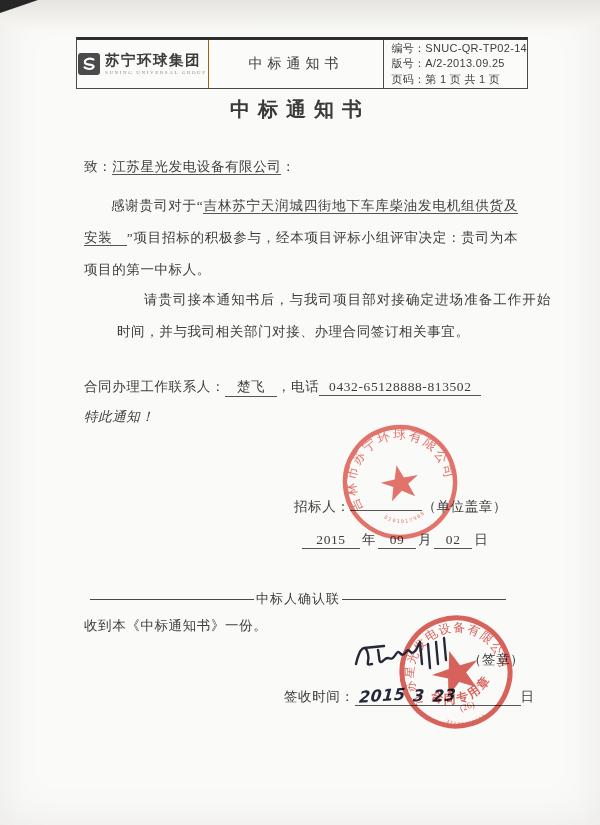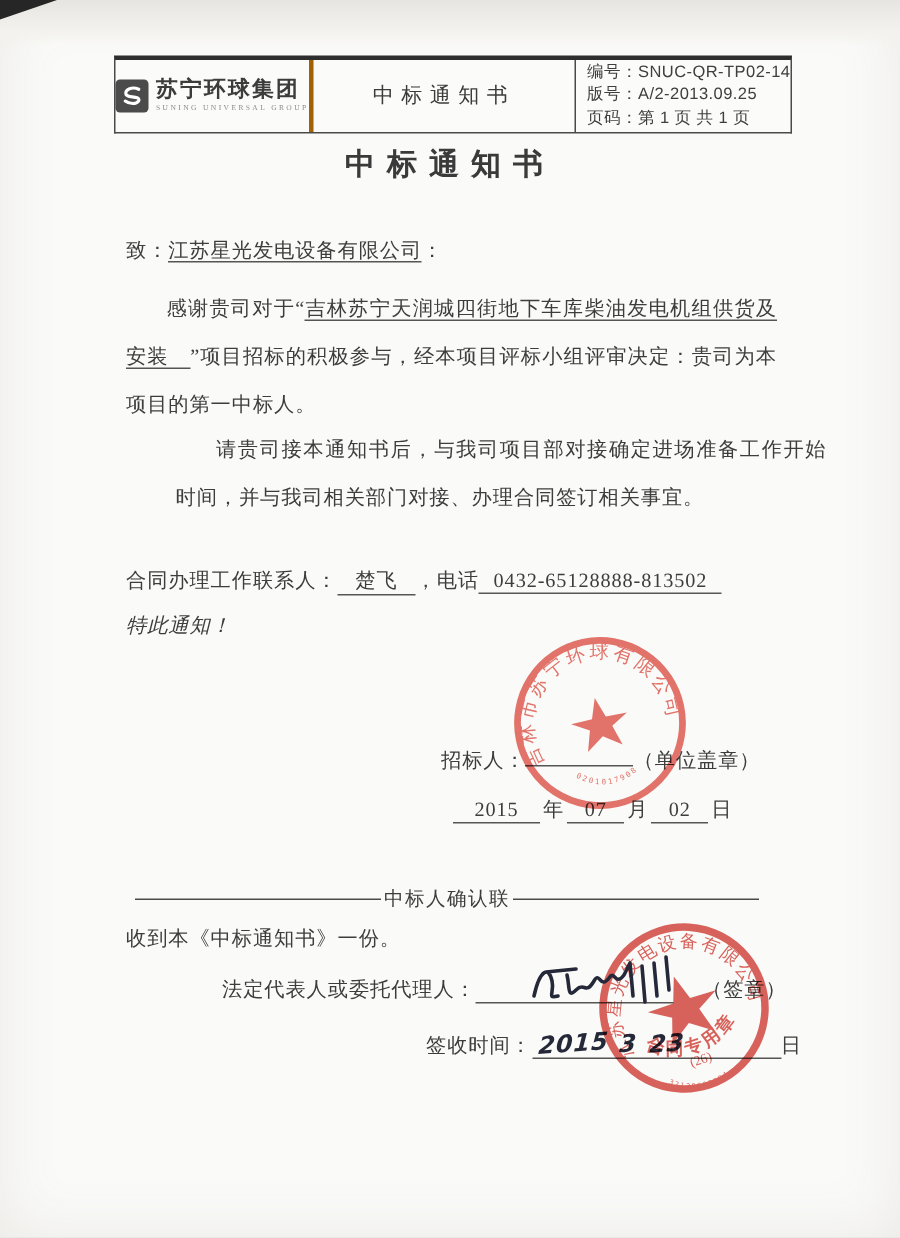--- a/index.html
+++ b/index.html
@@ -23,21 +23,21 @@
     border-top:13px solid #262626;border-right:38px solid transparent;
   }
   
   .hdr-table{
     position:absolute;left:76px;top:37px;width:452px;height:52px;
     display:flex;z-index:2;
     border:1px solid #4a4a4a;border-top:3px solid #2e2e2e;
     background:#fbfbf9;box-sizing:border-box;
   }
   .hdr-cell{box-sizing:border-box;display:flex;align-items:center;justify-content:center;}
-  .cell-logo{width:132px;border-right:3px solid #a16207;flex-direction:row;gap:5px;}
+  .cell-logo{width:132px;border-right:1px solid #a16207;flex-direction:row;gap:5px;}
   .cell-title{width:176px;border-right:1px solid #4a4a4a;}
   .cell-meta{flex:1;flex-direction:column;align-items:flex-start;justify-content:center;padding-left:7px;}
   .logo-box{width:22px;height:22px;background:#4b4b4b;border-radius:3px;flex:0 0 auto;
     display:flex;align-items:center;justify-content:center;}
   .logo-text-wrap{display:flex;flex-direction:column;line-height:1;}
   .logo-cn{font-size:14.5px;font-weight:bold;letter-spacing:1.5px;color:#3c3c3c;}
   .logo-en{font-size:5px;letter-spacing:1.6px;color:#8d8d8d;margin-top:3px;}
   .hdr-doc-type{font-size:14px;letter-spacing:5px;color:#3c3c3c;}
   .meta-row{font-size:11px;line-height:15.5px;color:#3e3e3e;letter-spacing:.3px;white-space:nowrap;
     font-family:"Liberation Sans","DejaVu Sans",sans-serif;}
@@ -129,21 +129,21 @@
 
   <div class="body-text line c2">
     <span>合同办理工作联系人：</span><span class="ublank" style="min-width:52px;">楚飞</span><span>，电话</span><span class="ublank" style="min-width:162px;">0432-65128888-813502</span>
   </div>
   <div class="body-text line notice">特此通知！</div>
 
   <div class="body-text line bidder-line">
     <span>招标人：</span><span class="ublank" style="min-width:72px;"></span><span>（单位盖章）</span>
   </div>
   <div class="body-text line date-line">
-    <span class="ublank" style="min-width:58px;">2015</span><span>年</span><span class="ublank" style="min-width:38px;">07</span><span>月</span><span class="ublank" style="min-width:38px;">02</span><span>日</span>
+    <span class="ublank" style="min-width:58px;">2015</span><span>年</span><span class="ublank" style="min-width:38px;">09</span><span>月</span><span class="ublank" style="min-width:38px;">02</span><span>日</span>
   </div>
 
   <svg class="stamp stamp1" width="124" height="124" viewBox="0 0 124 124">
     <g transform="rotate(-12 62 62)" fill="none">
       <circle cx="62" cy="62" r="55" stroke="#e2564c" stroke-width="4.5"></circle>
       <polygon fill="#e2564c" points="62,45 66.7,58.5 81,58.8 69.6,65.5 73.8,79.2 62,71 50.2,79.2 54.4,65.5 43,58.8 57.3,58.5"></polygon>
       <path id="arc1" d="M 23 86 A 45 45 0 1 1 101 86" fill="none"></path>
       <text font-size="13" fill="#e2564c" letter-spacing="2" font-family="Liberation Serif, serif">
         <textPath href="#arc1" startOffset="6">吉林市苏宁环球有限公司</textPath>
       </text>
@@ -155,23 +155,20 @@
   </svg>
 
   <div class="confirm-divider">
     <span class="rule"></span>
     <span class="divider-label">中标人确认联</span>
     <span class="rule"></span>
   </div>
 
   <div class="body-text line receipt">收到本《中标通知书》一份。</div>
 
-  <div class="body-text line legal-line">
-    <span>法定代表人或委托代理人：</span><span class="ublank" style="min-width:132px;">&nbsp;</span>
-  </div>
   <div class="body-text line seal-note">（签章）</div>
 
   <div class="body-text line sign-time">
     <span>签收时间：</span><span class="datewrap"><span class="hand">2015</span>&nbsp;&nbsp;<span class="hand">3</span>&nbsp;&nbsp;<span class="hand">23</span></span><span>日</span>
   </div>
 
   <svg class="ink sig-ink" width="110" height="44" viewBox="0 0 110 44">
     <path d="M6 30 C10 12 16 10 18 20 C20 28 14 32 22 30 M14 14 L34 12 M28 16 C30 24 28 32 34 26 C40 20 40 30 46 20 C50 13 50 26 56 18 C60 12 60 24 66 16 L70 8 L72 30 M78 10 L80 34 M86 8 L88 30 M94 4 L96 26" stroke="#252838" stroke-width="2.4" fill="none" stroke-linecap="round" stroke-linejoin="round"></path>
   </svg>
 

